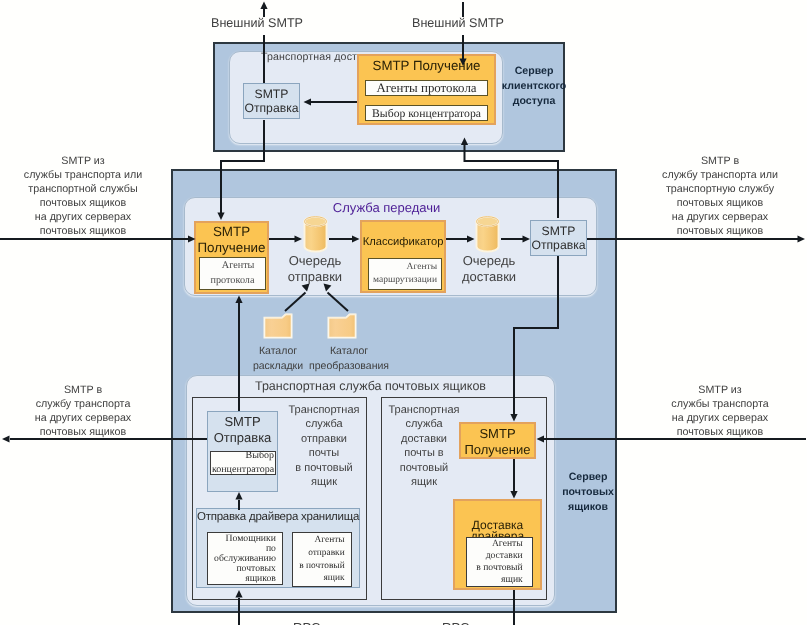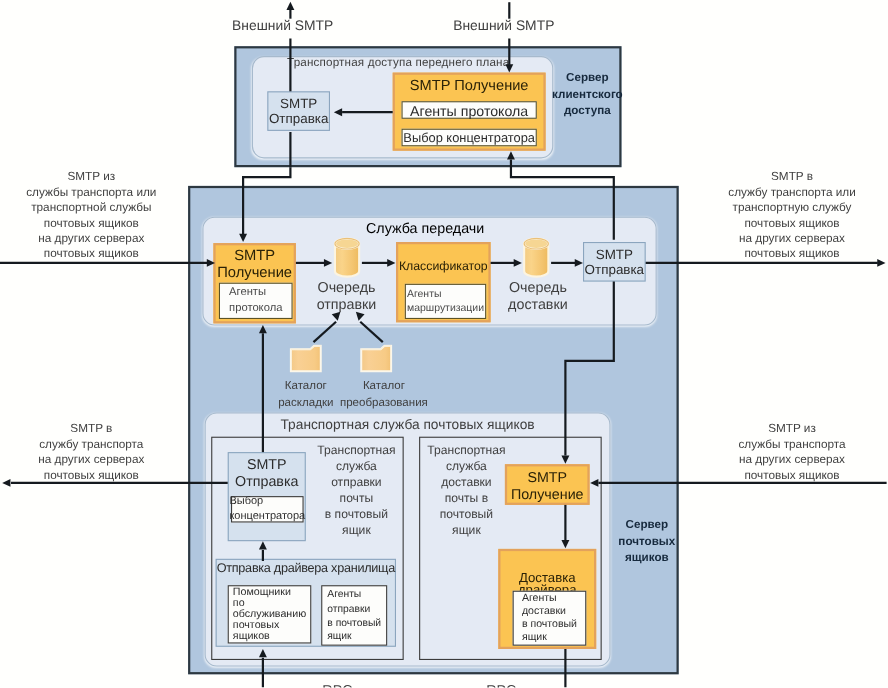--- a/index.html
+++ b/index.html
@@ -15,37 +15,37 @@
   
   .cas-outer{left:213px;top:42px;width:352px;height:110px;background:#b0c6de;border:2px solid #2d3840;box-sizing:border-box;}
   .cas-inner{left:229px;top:51px;width:274px;height:93px;background:#e4eaf4;border:1px solid #a7bacd;border-radius:11px;box-sizing:border-box;box-shadow:0 1px 2px rgba(255,255,255,0.75);}
   .cas-inner-title{left:225px;top:50px;width:274px;font-size:10.6px;color:#3f3f3f;letter-spacing:0.15px;}
   .cas-server-label{left:500px;top:64px;width:68px;font-size:10.6px;font-weight:bold;color:#16293d;line-height:1.40;}
 
   
   .bluebox{background:#d5e1ee;border:1px solid #8ba5be;box-sizing:border-box;}
   .orangebox{background:#fbc452;border:2px solid #e3a25c;box-sizing:border-box;}
   .whitebox{background:#fdfdfb;border:1.5px solid #5b5226;box-sizing:border-box;
-            display:flex;align-items:center;justify-content:center;text-align:left;}
+            display:flex;align-items:center;justify-content:center;text-align:right;font-family:Liberation Serif, serif;}
   .plainbox{background:transparent;border:1.5px solid #3b3b3b;box-sizing:border-box;}
   .ctr{display:flex;width:100%;height:100%;align-items:center;justify-content:center;text-align:center;}
 
   .cas-smtp-send{left:243px;top:83px;width:57px;height:36px;font-size:12.2px;color:#2c2c2c;}
-  .cas-smtp-recv{left:357px;top:66px;width:139px;height:71px;}
+  .cas-smtp-recv{left:357px;top:54px;width:139px;height:71px;}
   .cas-smtp-recv .obox-title{text-align:center;font-size:13.3px;color:#2b2207;padding-top:2px;}
   .cas-wb1{left:6px;top:24px;width:123px;height:16px;position:absolute;font-size:12.9px;color:#2c2c2c;white-space:nowrap;}
   .cas-wb2{left:6px;top:49px;width:123px;height:16px;position:absolute;font-size:11.7px;color:#2c2c2c;white-space:nowrap;}
 
   
   .mbx-outer{left:171px;top:169px;width:446px;height:444px;background:#b0c6de;border:2px solid #2d3840;box-sizing:border-box;}
   .mbx-server-label{left:549px;top:470px;width:78px;font-size:10.6px;font-weight:bold;color:#16293d;line-height:1.40;}
 
   
   .ts-inner{left:184px;top:197px;width:413px;height:99px;background:#e4eaf4;border:1px solid #a7bacd;border-radius:11px;box-sizing:border-box;box-shadow:0 1px 2px rgba(255,255,255,0.75);}
-  .ts-title{left:180px;top:199px;width:413px;font-size:13px;color:#000000;}
+  .ts-title{left:180px;top:199px;width:413px;font-size:13px;color:#4c1d95;}
 
   .ts-smtp-recv{left:194px;top:221px;width:75px;height:73px;}
   .ts-smtp-recv .obox-title{text-align:center;font-size:13.4px;color:#2b2207;line-height:1.16;padding-top:1px;}
   .ts-wb1{left:3px;top:34px;width:67px;height:33px;position:absolute;font-size:10.2px;color:#4a4a4a;line-height:1.42;}
 
   .ts-categorizer{left:360px;top:220px;width:86px;height:73px;}
   .ts-categorizer .obox-title{text-align:center;font-size:11.2px;color:#2b2207;padding-top:14px;}
   .ts-wb2{left:6px;top:36px;width:74px;height:32px;position:absolute;font-size:9.5px;color:#4a4a4a;line-height:1.42;}
 
   .cyl{width:25px;height:37px;}

